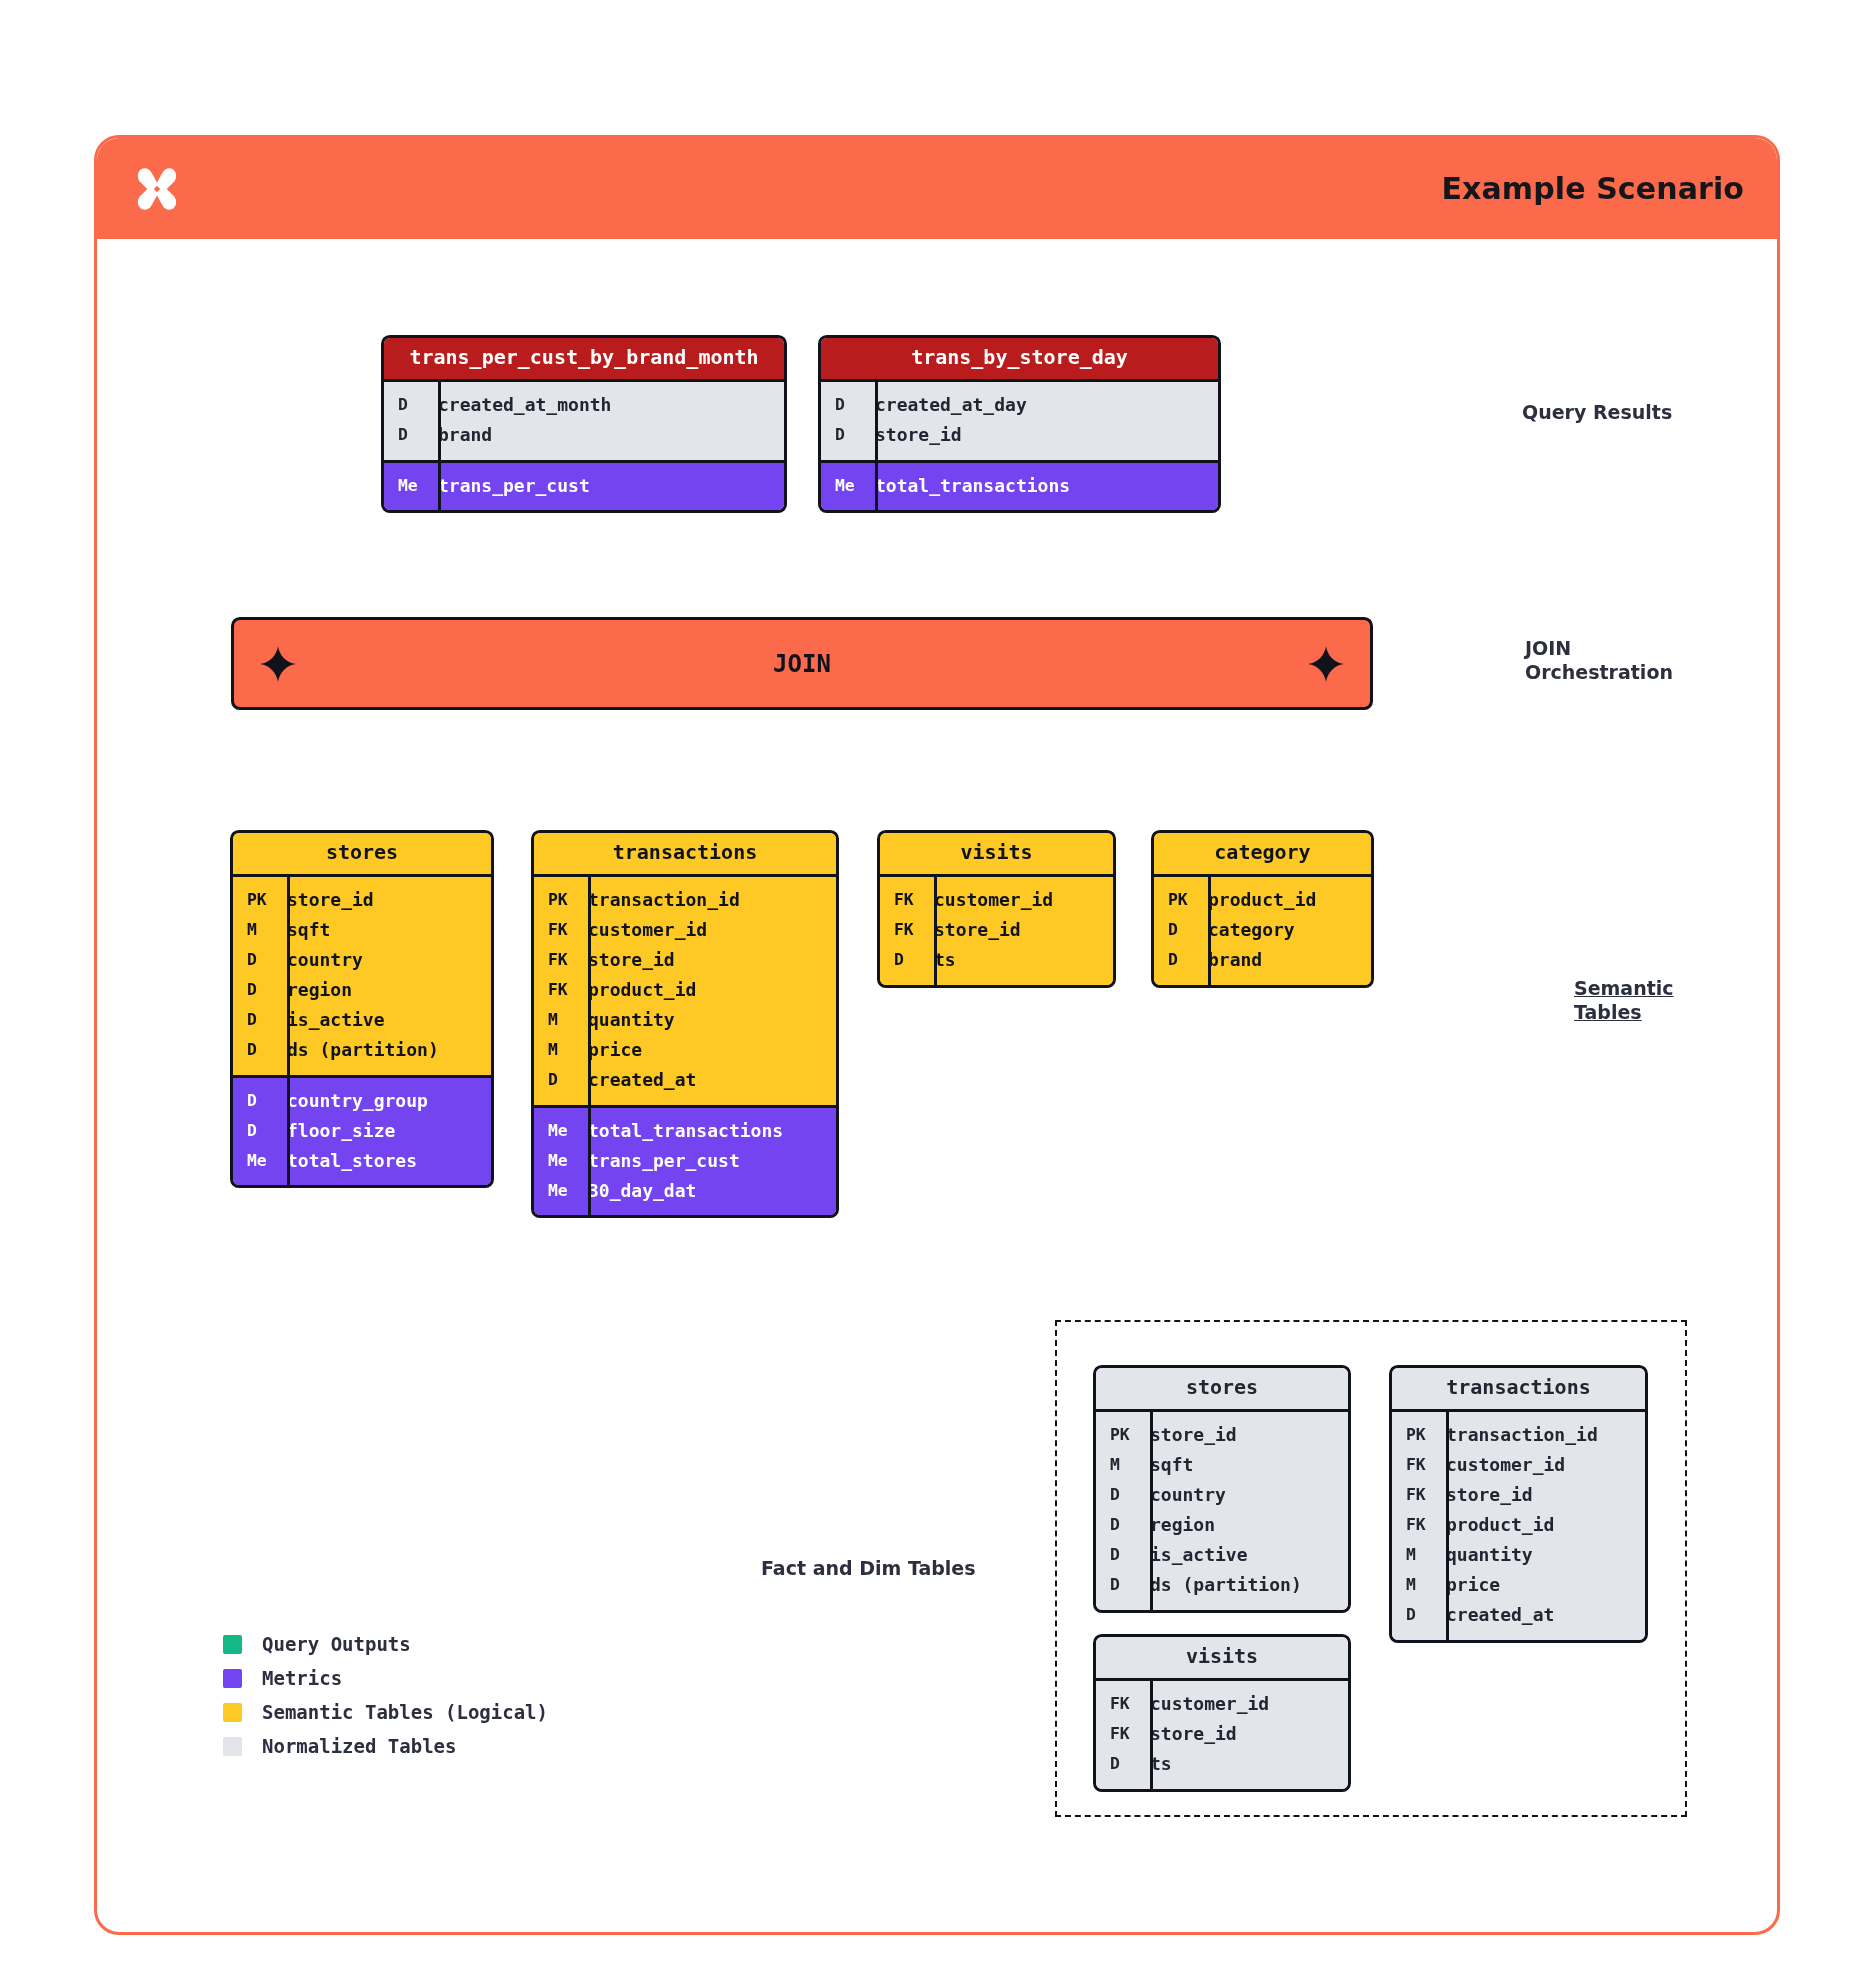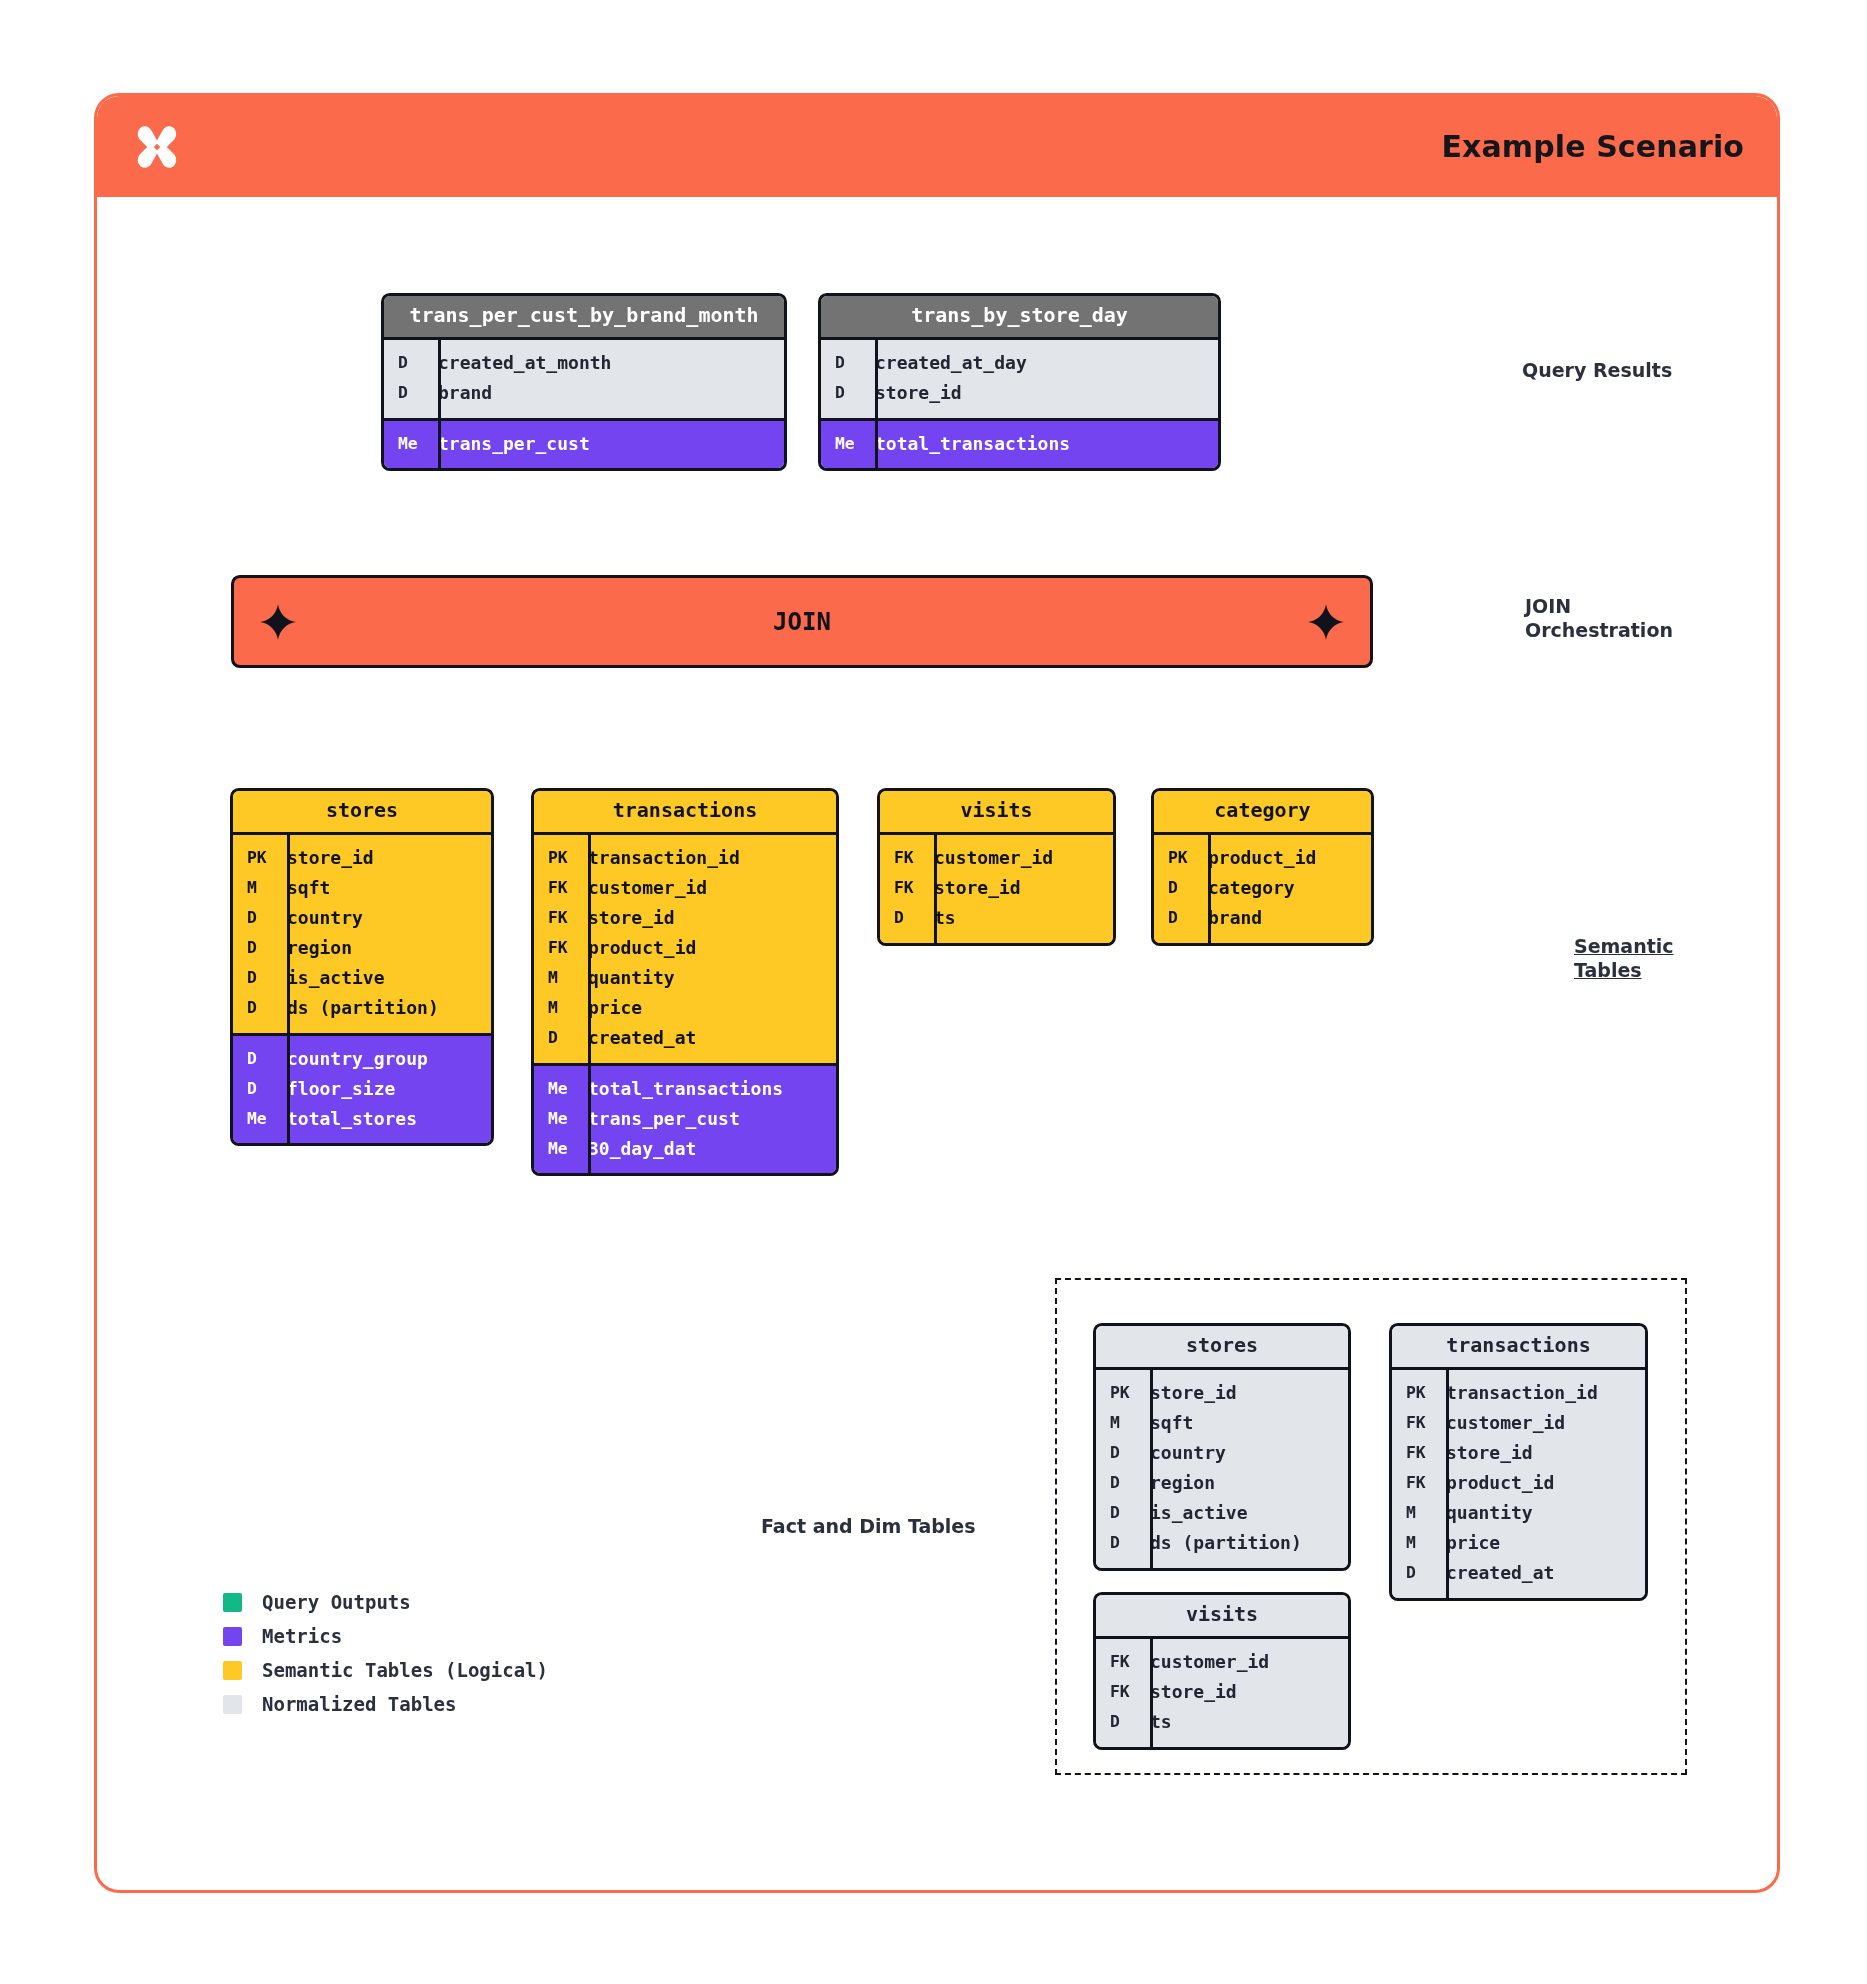--- a/index.html
+++ b/index.html
@@ -2,21 +2,21 @@
 <html style="font-size:10px"><head>
 <meta charset="utf-8">
 <style>
   * { box-sizing: border-box; margin: 0; padding: 0; }
   html, body {
     width: 1868px; height: 1985px;
     background: #ffffff;
     font-family: "DejaVu Sans", sans-serif;
     overflow: hidden;
   }
-  #root { position: relative; width: 1868px; height: 1613px; }
+  #root { position: relative; width: 1868px; height: 1613px; margin-top: 42px; }
 
   
   .card {
     position: absolute; left: 94px; top: 93px;
     width: 1686px; height: 1800px;
     border: 3.1px solid #fb6a4a;
     border-radius: 25px;
     background: #ffffff;
     overflow: hidden;
   }
@@ -60,21 +60,21 @@
   }
   .row .k {
     width: 54px; flex: 0 0 54px;
     padding-left: 14px;
     font-size: 16.4px;
   }
   .row .v { white-space: nowrap; }
   .keycol-divider { position: absolute; top: 0; bottom: 0; width: 3.1px; background: #11131c; }
 
   
-  .c-green  { background: #737373; color: #ffffff; }
+  .c-green  { background: #b91c1c; color: #ffffff; }
   .c-gray   { background: #e2e5e9; color: #222632; }
   .c-purple { background: #7344f0; color: #ffffff; }
   .c-yellow { background: #ffc925; color: #11131c; }
 
   
   .join-bar {
     position: absolute;
     background: #fb6a4a;
     border: 3.1px solid #11131c;
     border-radius: 8.8px;

